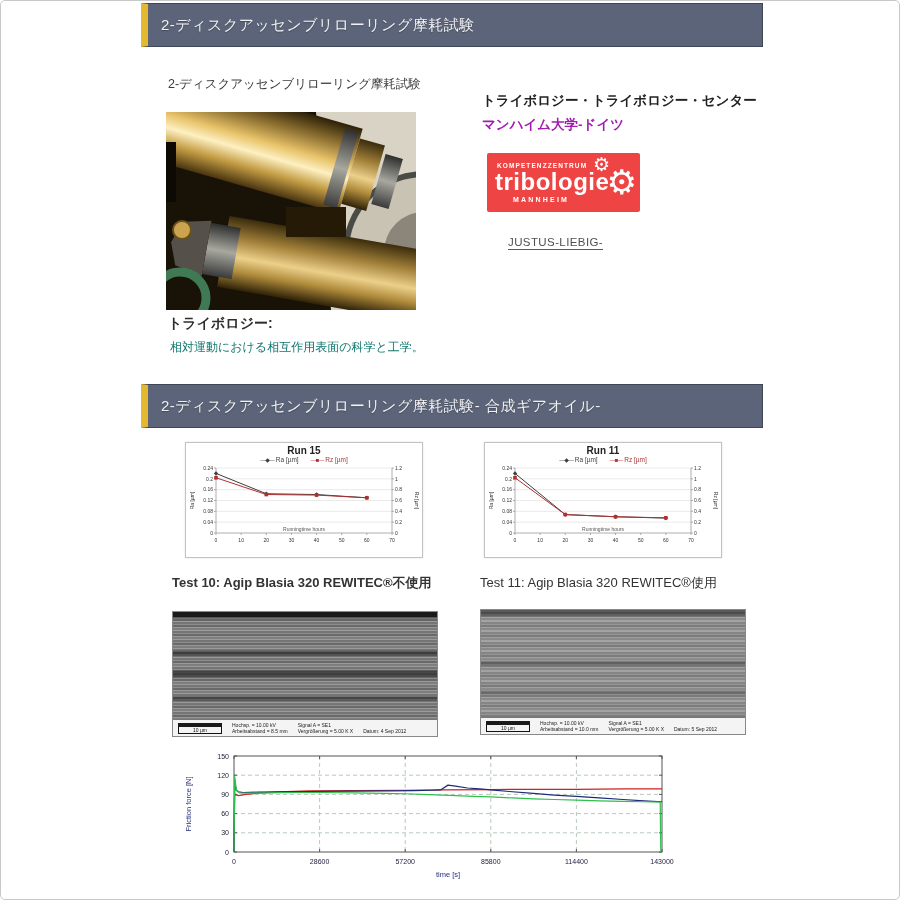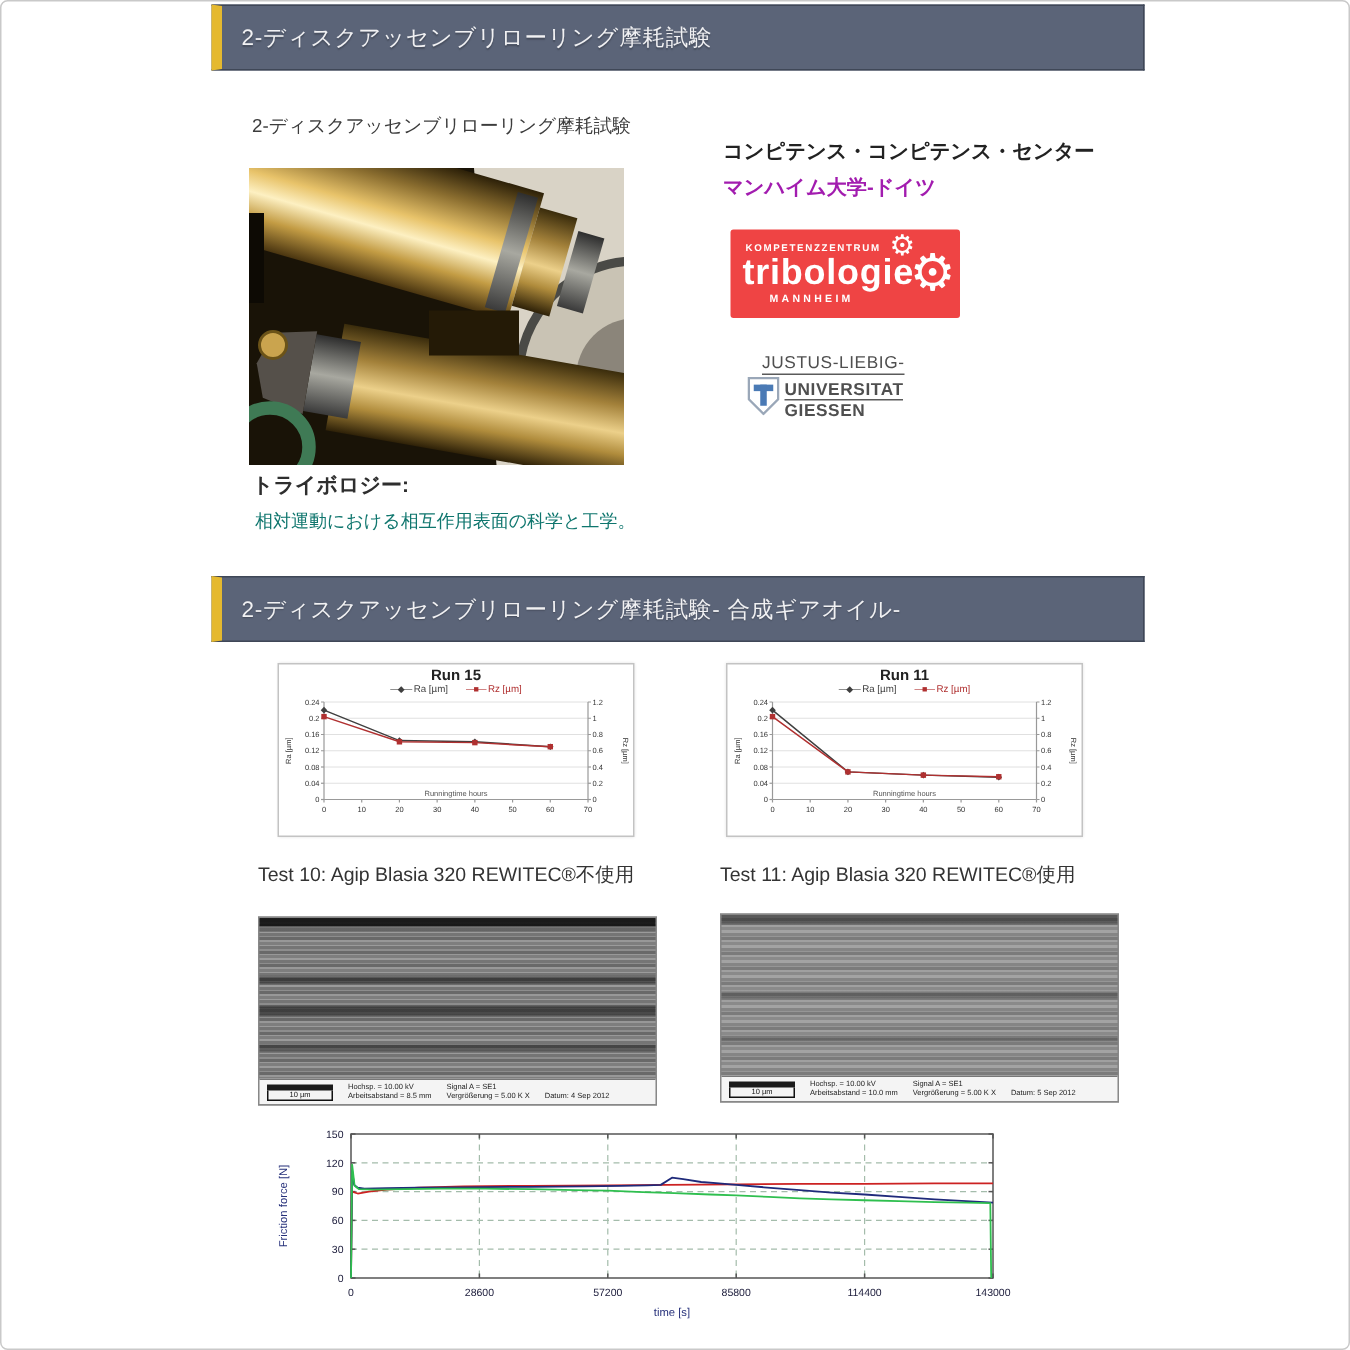--- a/index.html
+++ b/index.html
@@ -95,21 +95,21 @@
 </head>
 <body>
 
 <div class="frame"></div>
 
 <div class="hbar" style="top:3px;">
   <span class="htxt">2-ディスクアッセンブリローリング摩耗試験</span>
 </div>
 
 <div class="subtitle">2-ディスクアッセンブリローリング摩耗試験</div>
-<div class="center-name">コンピテンス・コンピテンス・センター</div>
+<div class="center-name">トライボロジー・トライボロジー・センター</div>
 <div class="university">マンハイム大学-ドイツ</div>
 
 <div class="photo">
   <svg width="250" height="198" viewBox="0 0 250 198">
     <defs>
       <linearGradient id="brass1" x1="0" y1="0" x2="0" y2="1">
         <stop offset="0" stop-color="#2c2008"></stop>
           <stop offset="0.22" stop-color="#8a6d2f"></stop>
         <stop offset="0.45" stop-color="#e8c36a"></stop>
           <stop offset="0.6" stop-color="#fdf0c2"></stop>
@@ -154,31 +154,20 @@
 <div class="tribologie">
   <div class="trib-top">KOMPETENZZENTRUM</div>
   <div class="trib-main">tribologie</div>
   <div class="trib-bottom">MANNHEIM</div>
   <span class="gear gear-small nosel">⚙</span>
   <span class="gear gear-big nosel">⚙</span>
 </div>
 
 <div class="jlu">
   <span class="jlu-line1">JUSTUS-LIEBIG-</span>
-  <div class="jlu-row">
-    <svg class="jlu-shield" viewBox="0 0 20 24">
-      <path d="M1 1 H19 V14 L10 23 L1 14 Z" fill="#ffffff" stroke="#9aa7b8" stroke-width="1.4"></path>
-      <rect x="4" y="5" width="12" height="4" fill="#4a7ab5"></rect>
-      <rect x="8" y="5" width="4" height="13" fill="#4a7ab5"></rect>
-    </svg>
-    <div class="jlu-lines">
-      <span class="jlu-line2">UNIVERSITAT</span>
-      <span class="jlu-line3">GIESSEN</span>
-    </div>
-  </div>
 </div>
 
 <div class="def-title">トライボロジー:</div>
 <div class="def-text">相対運動における相互作用表面の科学と工学。</div>
 
 <div class="hbar" style="top:384px;text-align:center;">
   <span class="htxt">2-ディスクアッセンブリローリング摩耗試験- 合成ギアオイル-</span>
 </div>
 
 <div class="runchart" style="left:185px;top:442px;">
@@ -338,21 +327,21 @@
       <path d="M130.57142857142856 51.55 L132.77142857142854 53.75 L130.57142857142856 55.95 L128.37142857142857 53.75 Z" fill="#3f3f3f"></path>
       <path d="M180.85714285714286 52.90416666666666 L183.05714285714285 55.104166666666664 L180.85714285714286 57.30416666666667 L178.65714285714287 55.104166666666664 Z" fill="#3f3f3f"></path>
       <polyline points="30,14.749999999999993 80.28571428571428,51.58333333333333 130.57142857142856,53.75 180.85714285714286,54.83333333333333" fill="none" stroke="#b03030" stroke-width="1"></polyline>
       <rect x="28.2" y="12.949999999999992" width="3.6" height="3.6" fill="#b03030"></rect>
       <rect x="78.48571428571428" y="49.78333333333333" width="3.6" height="3.6" fill="#b03030"></rect>
       <rect x="128.77142857142854" y="51.95" width="3.6" height="3.6" fill="#b03030"></rect>
       <rect x="179.05714285714285" y="53.03333333333333" width="3.6" height="3.6" fill="#b03030"></rect>
     </svg>
 </div>
 
-<div class="testcap" style="left:172px;top:574px;">Test 10: Agip Blasia 320 REWITEC®不使用</div>
+<div class="testcap" style="left:172px;top:574px;font-weight:bold;">Test 10: Agip Blasia 320 REWITEC®不使用</div>
 <div class="testcap" style="left:480px;top:574px;">Test 11: Agip Blasia 320 REWITEC®使用</div>
 
 <div class="sem" style="left:172px;top:611px;">
   <div class="sem-img"></div>
   <div class="sem-cap">
     <div class="scalebox">
       <div class="capchip"></div>
       <div class="scalelabel">10 µm</div>
     </div>
     <div class="capcol">

